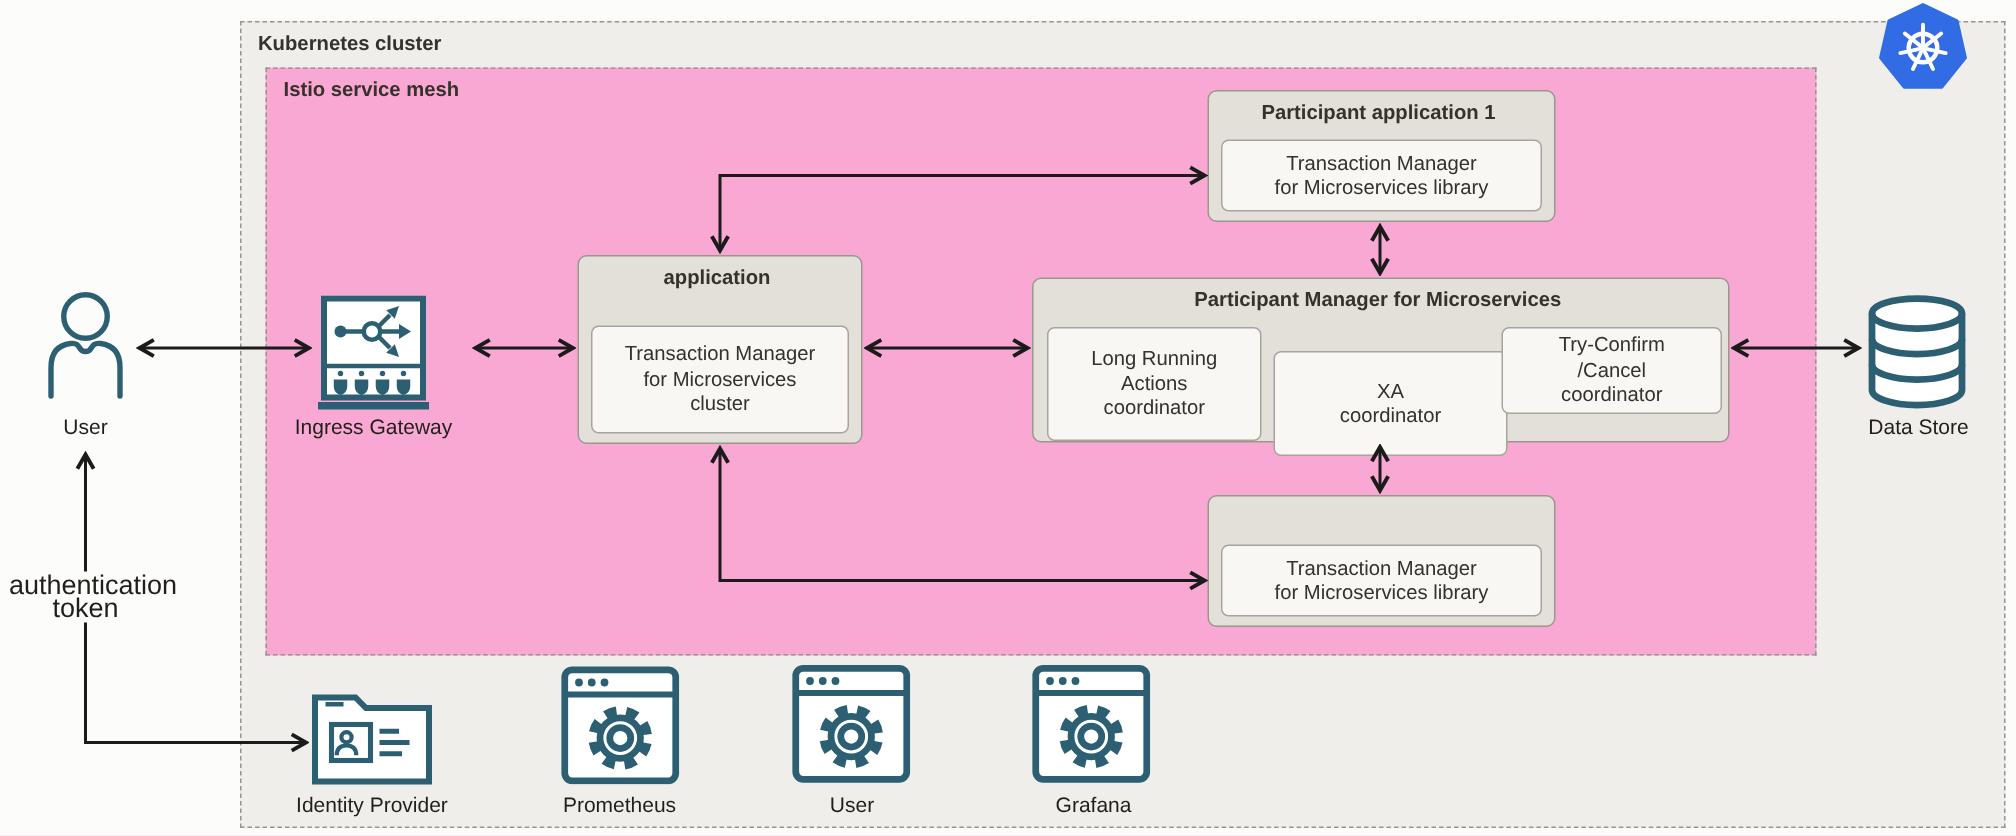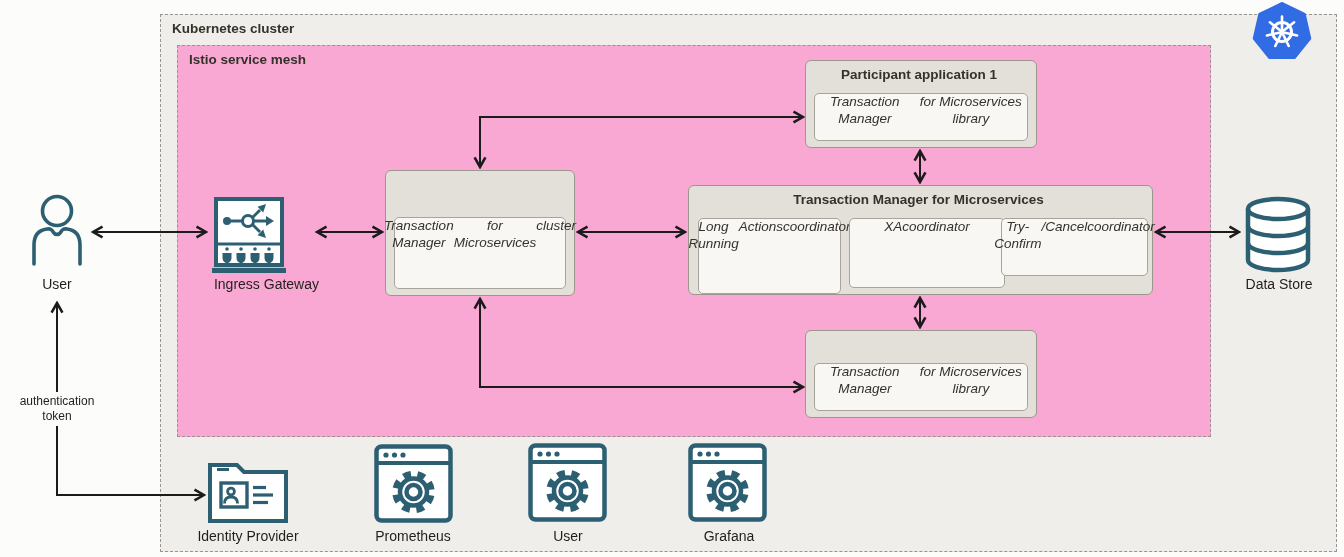--- a/index.html
+++ b/index.html
@@ -6,44 +6,45 @@
   .stage{position:relative;width:1344px;height:557px;background:#fcfcfa;
          font-family:"Liberation Sans","DejaVu Sans",sans-serif;color:#35312b;overflow:hidden;padding-left:12px;}
   .boundary{position:absolute;border:1px dashed #98948e;box-sizing:border-box;}
   .k8s-boundary{left:160px;top:14px;width:1177px;height:538px;background:#f0eeea;}
   .mesh-boundary{left:16px;top:30px;width:1034px;height:392px;background:#f9a8d4;}
   .boundary-label{position:absolute;font-weight:bold;font-size:13.5px;color:#35312b;white-space:nowrap;}
   .appbox{position:absolute;background:#e3e0da;border:1px solid #9c968c;border-radius:6px;box-sizing:border-box;}
   .appbox-title{position:absolute;left:0;right:4px;top:6px;text-align:center;font-weight:bold;
                 font-size:13.5px;line-height:16px;color:#35312b;}
   .innerbox{position:absolute;background:#f8f7f4;border:1px solid #a9a49b;border-radius:5px;box-sizing:border-box;
-            display:flex;flex-direction:row;justify-content:center;text-align:center;
-            font-size:13.5px;line-height:16.5px;color:#35312b;font-style:italic;}
+            display:flex;flex-direction:column;justify-content:center;text-align:center;
+            font-size:13.5px;line-height:16.5px;color:#35312b;}
   .icon{position:absolute;}
   .icon svg{display:block;}
   .icon-label{position:absolute;font-size:14px;text-align:center;color:#221f1b;white-space:nowrap;}
   .arrows{position:absolute;left:0;top:0;width:1344px;height:557px;pointer-events:none;}
   .edge-label{position:absolute;left:6px;top:381px;width:102px;background:#fcfcfa;
-              font-size:12px;line-height:15px;text-align:center;color:#221f1b;padding:2px 0;margin-top:11px;}
+              font-size:18px;line-height:15px;text-align:center;color:#221f1b;padding:2px 0;}
 </style>
 </head>
 <body>
 
 <div class="stage">
 
   <div class="boundary k8s-boundary">
     <div class="boundary-label" style="left:11px;top:6px;">Kubernetes cluster</div>
 
     <div class="boundary mesh-boundary">
       <div class="boundary-label" style="left:11px;top:6px;">Istio service mesh</div>
     </div>
   </div>
 
   <div class="appbox" style="left:385px;top:170px;width:190px;height:126px;">
     <div class="appbox-title">
+      <div>application</div>
     </div>
     <div class="innerbox" style="left:8px;top:46px;width:172px;height:72px;">
       <div>Transaction Manager</div>
       <div>for Microservices</div>
       <div>cluster</div>
     </div>
   </div>
 
   <div class="appbox" style="left:805px;top:60px;width:232px;height:88px;">
     <div class="appbox-title">Participant application 1</div>
@@ -54,27 +55,27 @@
   </div>
 
   <div class="appbox" style="left:805px;top:330px;width:232px;height:88px;">
     <div class="innerbox" style="left:8px;top:32px;width:214px;height:48px;">
       <div>Transaction Manager</div>
       <div>for Microservices library</div>
     </div>
   </div>
 
   <div class="appbox" style="left:688px;top:185px;width:465px;height:110px;">
-    <div class="appbox-title">Transaction Manager for Microservices</div>
+    <div class="appbox-title">Participant Manager for Microservices</div>
     <div class="innerbox" style="left:9px;top:32px;width:143px;height:76px;">
       <div>Long Running</div>
       <div>Actions</div>
       <div>coordinator</div>
     </div>
-    <div class="innerbox" style="left:160px;top:32px;width:156px;height:70px;">
+    <div class="innerbox" style="left:160px;top:48px;width:156px;height:70px;">
       <div>XA</div>
       <div>coordinator</div>
     </div>
     <div class="innerbox" style="left:312px;top:32px;width:147px;height:58px;">
       <div>Try-Confirm</div>
       <div>/Cancel</div>
       <div>coordinator</div>
     </div>
   </div>
 
@@ -105,21 +106,21 @@
         <circle cx="43" cy="52" r="1.8"></circle>
           <circle cx="57" cy="52" r="1.8"></circle>
         <path d="M10.5,56 h9 v4.5 q0,4.5 -4.5,6 q-4.5,-1.5 -4.5,-6 z"></path>
         <path d="M24.5,56 h9 v4.5 q0,4.5 -4.5,6 q-4.5,-1.5 -4.5,-6 z"></path>
         <path d="M38.5,56 h9 v4.5 q0,4.5 -4.5,6 q-4.5,-1.5 -4.5,-6 z"></path>
         <path d="M52.5,56 h9 v4.5 q0,4.5 -4.5,6 q-4.5,-1.5 -4.5,-6 z"></path>
         <rect x="0" y="71" width="74" height="5"></rect>
       </g>
     </svg>
   </div>
-  <div class="icon-label" style="left:179px;top:276px;width:140px;text-align:right;">Ingress Gateway</div>
+  <div class="icon-label" style="left:179px;top:276px;width:140px;">Ingress Gateway</div>
 
   <div class="icon" style="left:1242px;top:196px;">
     <svg width="72" height="80" viewBox="0 0 72 80">
       <path d="M6,13 V64 A30,10 0 0 0 66,64 V13" fill="#ffffff" stroke="none"></path>
       <ellipse cx="36" cy="13" rx="30" ry="10" fill="#ffffff" stroke="#2d5f73" stroke-width="4.5"></ellipse>
       <path d="M6,13 V64 A30,10 0 0 0 66,64 V13" fill="none" stroke="#2d5f73" stroke-width="4.5"></path>
       <path d="M6,30 A30,10 0 0 0 66,30" fill="none" stroke="#2d5f73" stroke-width="4.5"></path>
       <path d="M6,47 A30,10 0 0 0 66,47" fill="none" stroke="#2d5f73" stroke-width="4.5"></path>
     </svg>
   </div>

